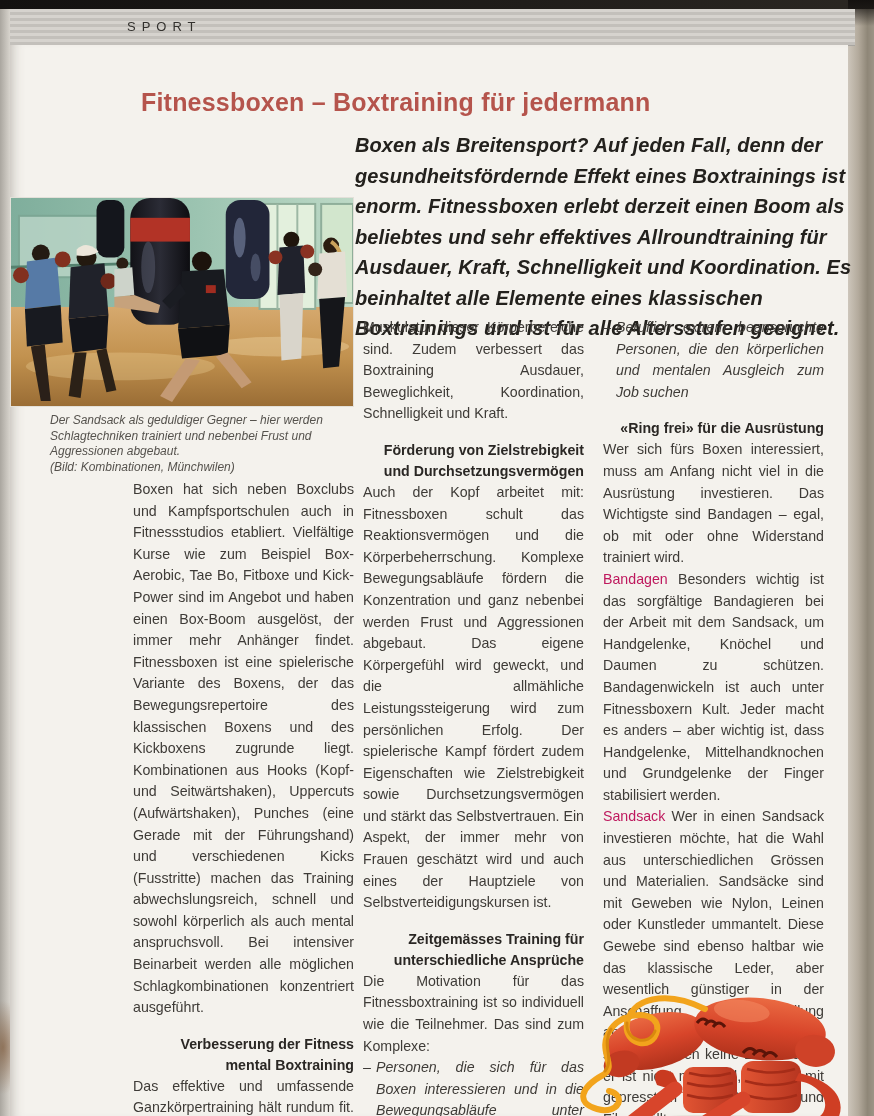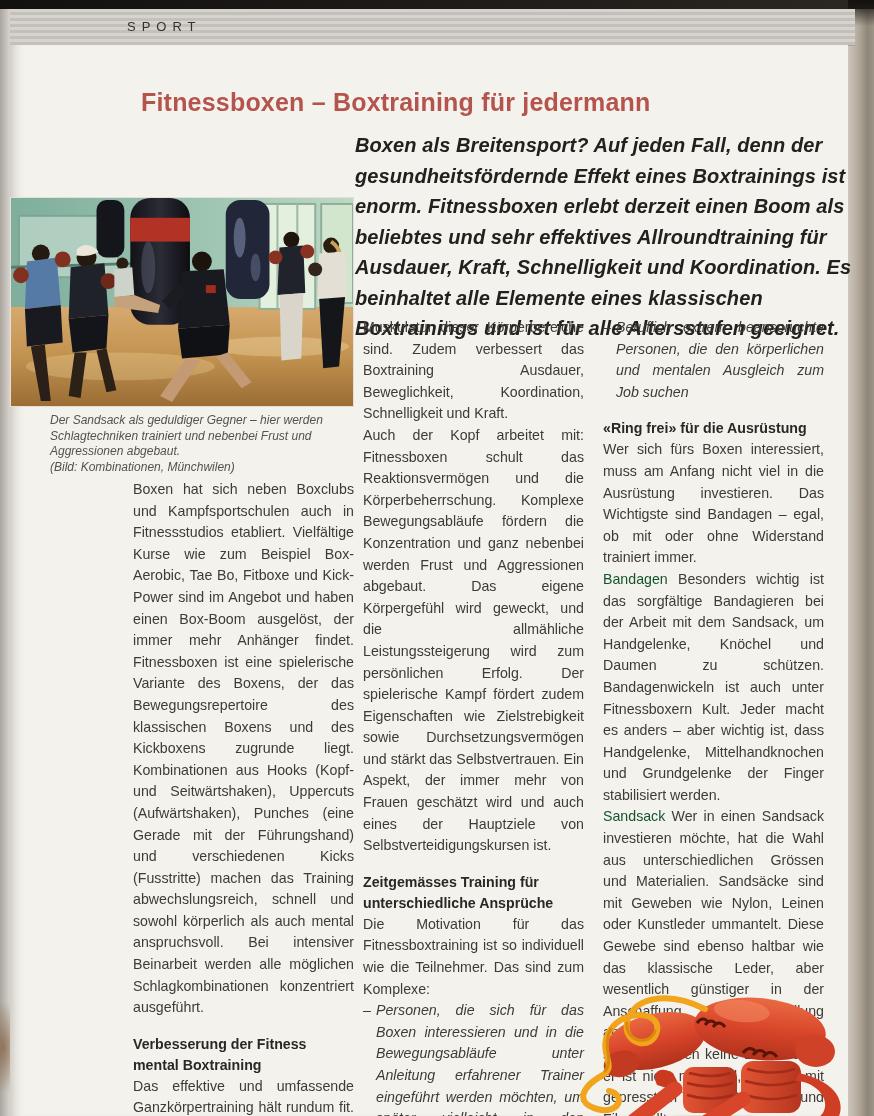--- a/index.html
+++ b/index.html
@@ -36,25 +36,25 @@
 
   .caption{position:absolute;left:40px;top:368px;width:315px;font-size:12px;line-height:15.5px;
     font-style:italic;color:#55524d;}
 
   .col{position:absolute;width:221px;font-size:14.2px;line-height:21.6px;color:#3e3b37;
     text-align:justify;hyphens:auto;-webkit-hyphens:auto;}
   .col1{left:123px;top:434px;}
   .col2{left:353px;top:272px;}
   .col3{left:593px;top:272px;}
   .col p{margin:0;}
-  .col h3{margin:15px 0 0 0;font-size:14.2px;line-height:21px;color:#2a2724;text-align:left;}
+  .col h3{margin:15px 0 0 0;font-size:14.2px;line-height:21px;color:#2a2724;text-align:right;}
   .col ul{list-style:none;margin:0;padding:0;}
   .col li{position:relative;padding-left:13px;font-style:italic;}
   .col li::before{content:"–";position:absolute;left:0;top:0;}
-  .kw{color:#14532d;margin-top:8px;}
+  .kw{color:#be185d;margin-top:8px;}
 
   .equipment-photo{position:absolute;left:545px;top:936px;width:303px;height:180px;}
   .equipment-photo svg{display:block;width:100%;height:100%;}
 </style>
 </head>
 <body>
 
 <div id="canvas">
   <div class="scan-top"></div>
   <div class="left-edge"></div>
@@ -159,35 +159,36 @@
     </div>
 
     <div class="col col1">
       <p>Boxen hat sich neben Boxclubs und Kampfsportschulen auch in Fitnessstudios etabliert. Vielfältige Kurse wie zum Beispiel Box-Aerobic, Tae Bo, Fitboxe und Kick-Power sind im Angebot und haben einen Box-Boom ausgelöst, der immer mehr Anhänger findet. Fitnessboxen ist eine spielerische Variante des Boxens, der das Bewegungsrepertoire des klassischen Boxens und des Kickboxens zugrunde liegt. Kombinationen aus Hooks (Kopf- und Seitwärtshaken), Uppercuts (Aufwärtshaken), Punches (eine Gerade mit der Führungshand) und verschiedenen Kicks (Fusstritte) machen das Training abwechslungsreich, schnell und sowohl körperlich als auch mental anspruchsvoll. Bei intensiver Beinarbeit werden alle möglichen Schlagkombinationen konzentriert ausgeführt.</p>
       <h3>Verbesserung der Fitness mental Boxtraining</h3>
       <p>Das effektive und umfassende Ganzkörpertraining hält rundum fit. Alle Muskelgruppen werden beansprucht und alle Gelenke funktional bewegt. Vor allem die stützende Muskulatur im Bereich der Lenden, der Wirbelsäule, des Schultergürtels und des Halses wird gekräftigt. Ein erfreulicher Effekt, wenn man bedenkt, dass die häufigsten Alltagsbeschwerden wie Verspannungen sehr oft die Folge einer zu schwachen</p>
     </div>
 
     <div class="col col2">
       <p>Muskulatur dieser Körperbereiche sind. Zudem verbessert das Boxtraining Ausdauer, Beweglichkeit, Koordination, Schnelligkeit und Kraft.</p>
+      <h3>Förderung von Zielstrebigkeit und Durchsetzungsvermögen</h3>
       <p>Auch der Kopf arbeitet mit: Fitnessboxen schult das Reaktionsvermögen und die Körperbeherrschung. Komplexe Bewegungsabläufe fördern die Konzentration und ganz nebenbei werden Frust und Aggressionen abgebaut. Das eigene Körpergefühl wird geweckt, und die allmähliche Leistungssteigerung wird zum persönlichen Erfolg. Der spielerische Kampf fördert zudem Eigenschaften wie Zielstrebigkeit sowie Durchsetzungsvermögen und stärkt das Selbstvertrauen. Ein Aspekt, der immer mehr von Frauen geschätzt wird und auch eines der Hauptziele von Selbstverteidigungskursen ist.</p>
       <h3>Zeitgemässes Training für unterschiedliche Ansprüche</h3>
       <p>Die Motivation für das Fitnessboxtraining ist so individuell wie die Teilnehmer. Das sind zum Komplexe:</p>
       <ul>
         <li>Personen, die sich für das Boxen interessieren und in die Bewegungsabläufe unter Anleitung erfahrener Trainer eingeführt werden möchten, um später vielleicht in den Kampfsport einzusteigen</li>
 
       </ul>
     </div>
 
     <div class="col col3">
       <ul>
         <li>Beruflich extrem beanspruchte Personen, die den körperlichen und mentalen Ausgleich zum Job suchen</li>
       </ul>
       <h3>«Ring frei» für die Ausrüstung</h3>
-      <p>Wer sich fürs Boxen interessiert, muss am Anfang nicht viel in die Ausrüstung investieren. Das Wichtigste sind Bandagen – egal, ob mit oder ohne Widerstand trainiert immer.</p>
+      <p>Wer sich fürs Boxen interessiert, muss am Anfang nicht viel in die Ausrüstung investieren. Das Wichtigste sind Bandagen – egal, ob mit oder ohne Widerstand trainiert wird.</p>
       <p><span class="kw">Bandagen</span> <span>Besonders wichtig ist das sorgfältige Bandagieren bei der Arbeit mit dem Sandsack, um Handgelenke, Knöchel und Daumen zu schützen. Bandagenwickeln ist auch unter Fitnessboxern Kult. Jeder macht es anders – aber wichtig ist, dass Handgelenke, Mittelhandknochen und Grundgelenke der Finger stabilisiert werden.</span></p>
       <p><span class="kw">Sandsack</span> <span>Wer in einen Sandsack investieren möchte, hat die Wahl aus unterschiedlichen Grössen und Materialien. Sandsäcke sind mit Geweben wie Nylon, Leinen oder Kunstleder ummantelt. Diese Gewebe sind ebenso haltbar wie das klassische Leder, aber wesentlich günstiger in der Anschaffung. Was die Füllung angeht, so macht der Sandsack seinem Namen keine Ehre – denn er ist nicht mit Sand, sondern mit gepresstem Stoff, Rosshaar und Filz gefüllt.</span></p>
     </div>
 
     <div class="equipment-photo">
       <svg viewBox="0 0 303 180" preserveAspectRatio="none">
         <defs>
           <linearGradient id="red1" x1="0" y1="0" x2="0" y2="1">
             <stop offset="0" stop-color="#ea6a42"></stop>
               <stop offset=".5" stop-color="#d8452a"></stop>

